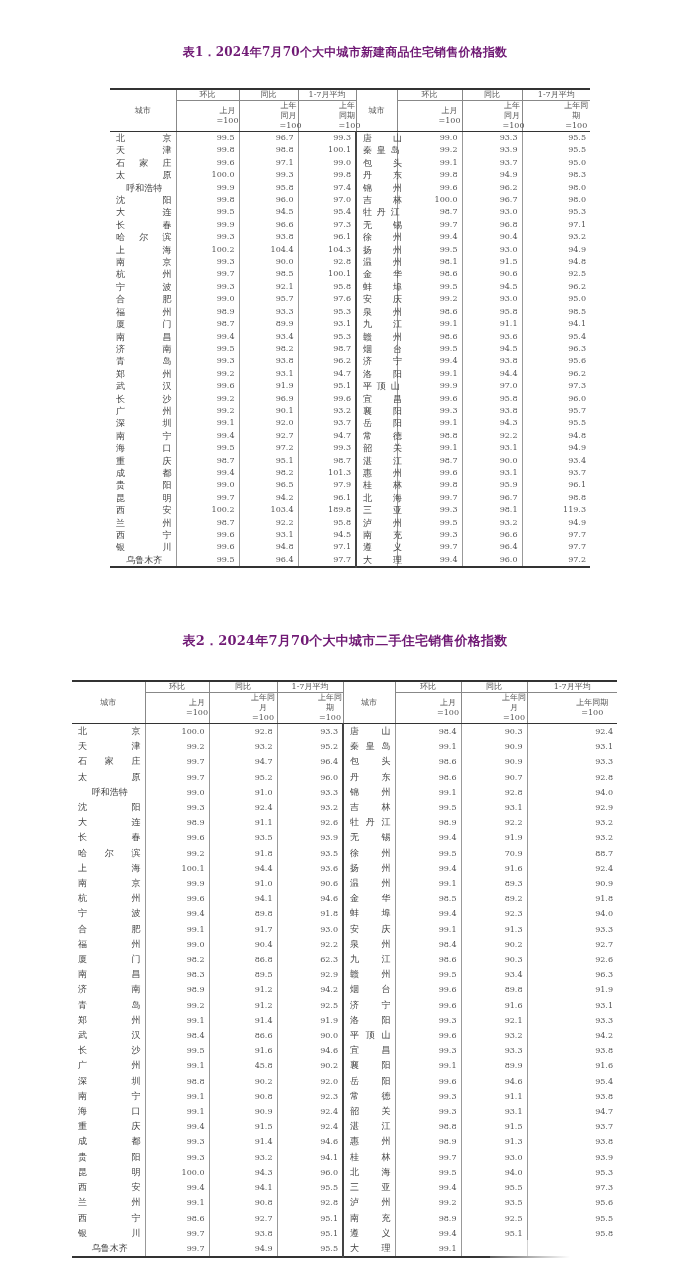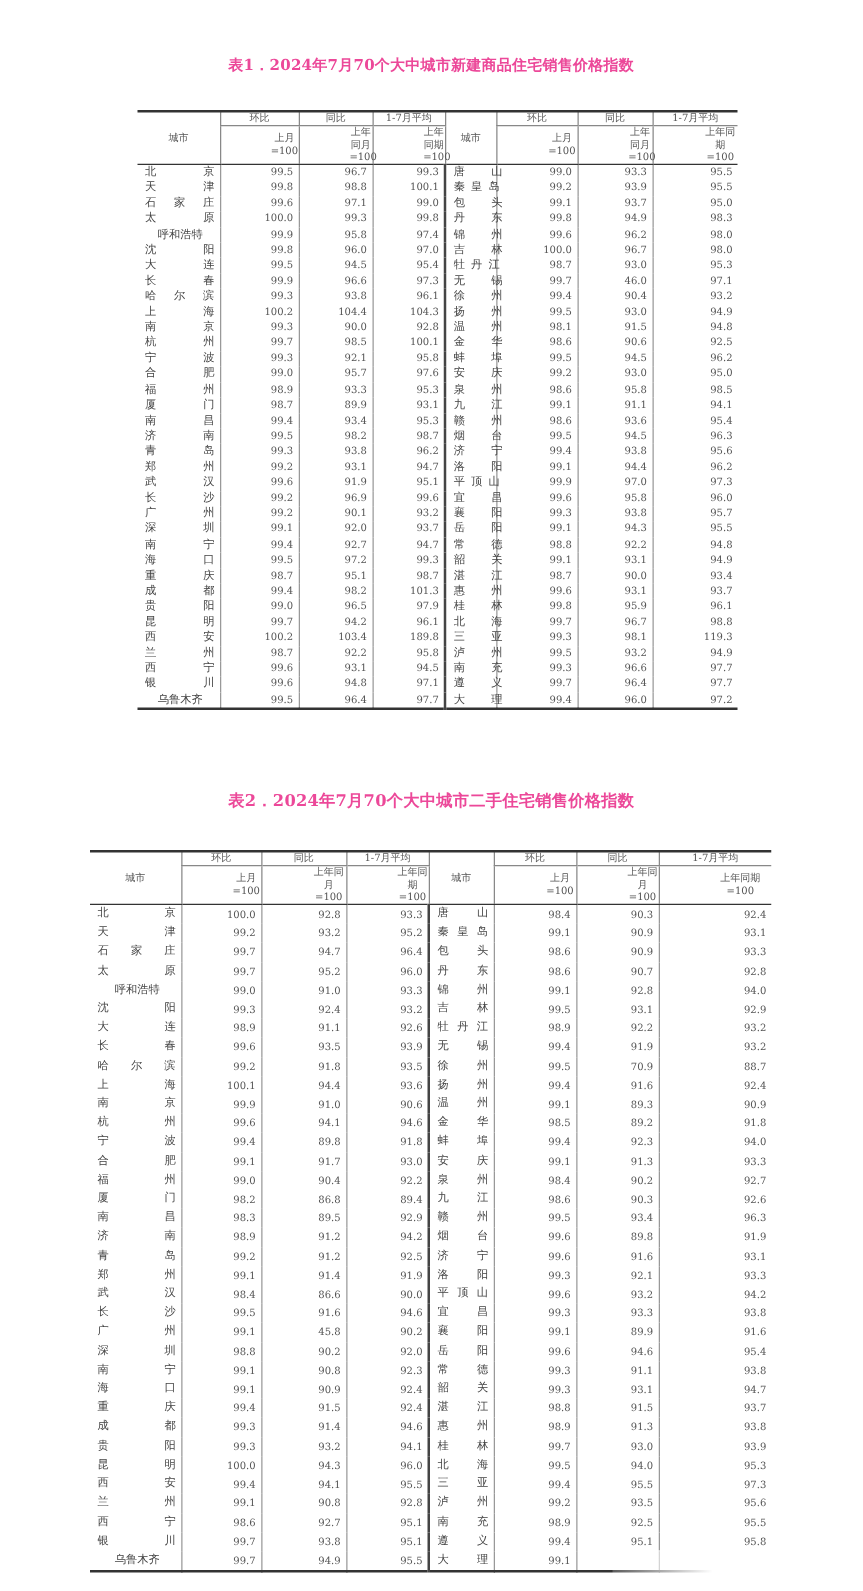--- a/index.html
+++ b/index.html
@@ -1,20 +1,20 @@
 <!DOCTYPE html>
 <html><head>
 <meta charset="utf-8">
 <style>
   html, body { margin: 0; padding: 0; background: #ffffff; }
   body { width: 690px; height: 1273px; position: relative; overflow: hidden;
          font-family: "DejaVu Serif", "Liberation Serif", serif; color: #333; }
   .sheet { position: absolute; left: 0; width: 690px; }
   .title { position: absolute; left: 0; right: 0; text-align: center;
-           font-weight: bold; font-size: 12px; color: #ec4899; letter-spacing: 0.2px; }
+           font-weight: bold; font-size: 12px; color: #701a75; letter-spacing: 0.2px; }
   table.idx { position: absolute; border-collapse: collapse; table-layout: fixed;
               border-top: 2px solid #333; border-bottom: 2px solid #333; }
   table.idx th, table.idx td { padding: 0; font-weight: normal; color: #555; }
   table.idx th { font-size: 8px; line-height: 10px; text-align: center;
                  border-left: 1px solid #888; border-bottom: 1px solid #333; }
   table.idx th.sub { border-bottom: 1px solid #333; padding-left: 40px; }
   table.idx th.grp { border-bottom: 1px solid #888; }
   table.idx th.first { border-left: none; }
   table.idx td { font-size: 8px; text-align: right; padding-right: 4px;
                  border-left: 1px solid #999; white-space: nowrap; }
@@ -136,21 +136,21 @@
           <td>93.0</td>
           <td>95.3</td>
         </tr>
         <tr>
           <td class="city">长　　春</td>
           <td>99.9</td>
           <td>96.6</td>
           <td>97.3</td>
           <td class="city city2" style="border-left: 2px solid rgb(68, 68, 68);">无　　锡</td>
           <td>99.7</td>
-          <td>46.0</td>
+          <td>96.8</td>
           <td>97.1</td>
         </tr>
         <tr>
           <td class="city">哈 尔 滨</td>
           <td>99.3</td>
           <td>93.8</td>
           <td>96.1</td>
           <td class="city city2" style="border-left: 2px solid rgb(68, 68, 68);">徐　　州</td>
           <td>99.4</td>
           <td>90.4</td>
@@ -599,21 +599,21 @@
           <td>92.2</td>
           <td class="city city2" style="border-left: 2px solid rgb(68, 68, 68);">泉　　州</td>
           <td>98.4</td>
           <td>90.2</td>
           <td>92.7</td>
         </tr>
         <tr>
           <td class="city">厦　　门</td>
           <td>98.2</td>
           <td>86.8</td>
-          <td>89.4</td>
+          <td>62.3</td>
           <td class="city city2" style="border-left: 2px solid rgb(68, 68, 68);">九　　江</td>
           <td>98.6</td>
           <td>90.3</td>
           <td>92.6</td>
         </tr>
         <tr>
           <td class="city">南　　昌</td>
           <td>98.3</td>
           <td>89.5</td>
           <td>92.9</td>

